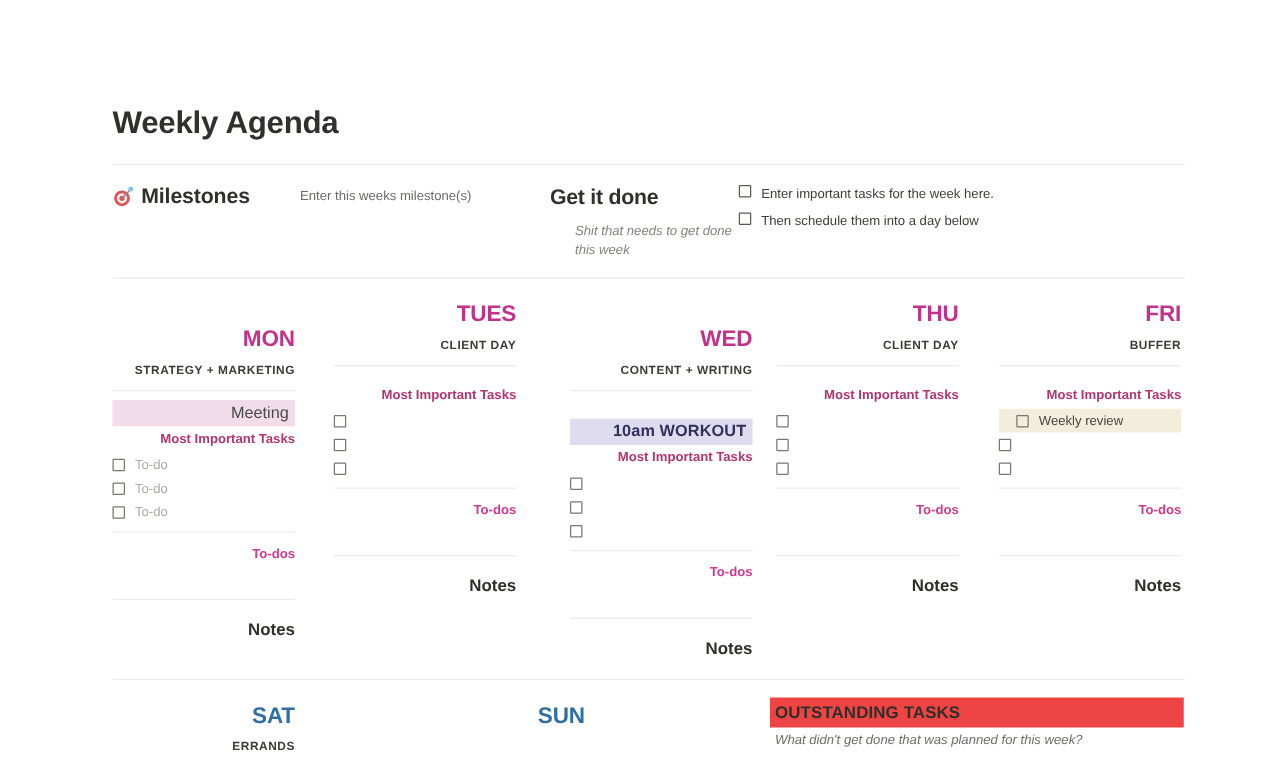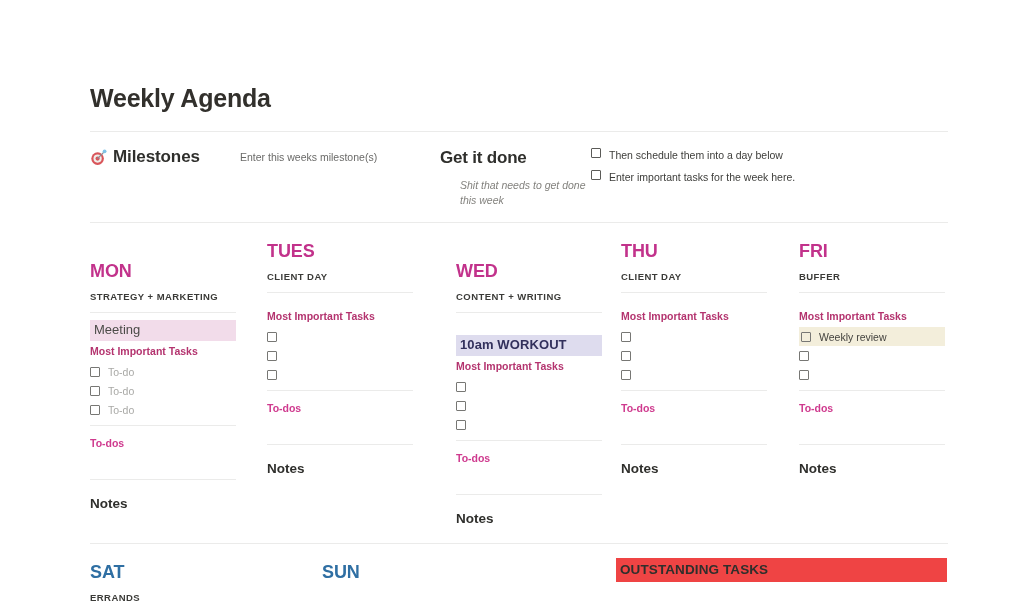--- a/index.html
+++ b/index.html
@@ -122,20 +122,21 @@
     background: transparent;
     flex: 0 0 auto;
     box-sizing: border-box;
   }
   .cbox.light { border-color: #777774; }
 
   
   .daycol {
     position: absolute;
     width: 146px;
+    text-align: right;
   }
   .day-name {
     font-size: 18px;
     font-weight: bold;
     letter-spacing: -0.1px;
     line-height: 20px;
   }
   .day-name.pink { color: #c2328b; }
   .day-name.blue { color: #2f6fa3; }
   .day-sub {
@@ -181,21 +182,21 @@
     height: 19px;
   }
   .task-row .ttext {
     font-size: 10.5px;
     color: #a9a9a6;
   }
   .task-row.filled {
     background: #f3eedb;
     width: 146px;
     box-sizing: border-box;
-    padding-left: 2px;
+    padding-left: 14px;
     height: 19px;
   }
   .task-row.filled .ttext { color: #44433f; }
 
   
   .outstanding-bar {
     position: absolute;
     left: 616px;
     top: 558px;
     width: 331px;
@@ -241,25 +242,25 @@
     </span>
     <span class="milestones-label">Milestones</span>
   </div>
   <div class="milestones-hint">Enter this weeks milestone(s)</div>
 
   <div class="getitdone-title">Get it done</div>
   <div class="getitdone-sub">Shit that needs to get done this week</div>
   <div class="gid-checks">
     <div class="gid-check-row">
       <span class="cbox"></span>
-      <span class="ctext">Then schedule them into a day below</span>
+      <span class="ctext">Enter important tasks for the week here.</span>
     </div>
     <div class="gid-check-row">
       <span class="cbox"></span>
-      <span class="ctext">Enter important tasks for the week here.</span>
+      <span class="ctext">Then schedule them into a day below</span>
     </div>
   </div>
 
   <div id="weekday-host">
       <div class="daycol" style="left: 90px; top: 261px;">
         <div class="day-name pink">MON</div>
         <div class="day-sub">STRATEGY + MARKETING</div>
         <div class="col-rule" style="margin-top: 10px;"></div>
         <div class="event-chip pink" style="margin-top: 7px;">Meeting</div>
         <div class="mit-label" style="margin-top: 4px;">Most Important Tasks</div>
@@ -388,14 +389,15 @@
       </div>
       <div class="daycol" style="left: 322px; top: 562px;">
         <div class="day-name blue">SUN</div>
         <div class="day-sub"></div>
       </div>
     </div>
 
   <div class="outstanding-bar">
     <div class="otitle">OUTSTANDING TASKS</div>
   </div>
+  <div class="outstanding-sub">What didn't get done that was planned for this week?</div>
 
 </div>
 
 </body></html>

